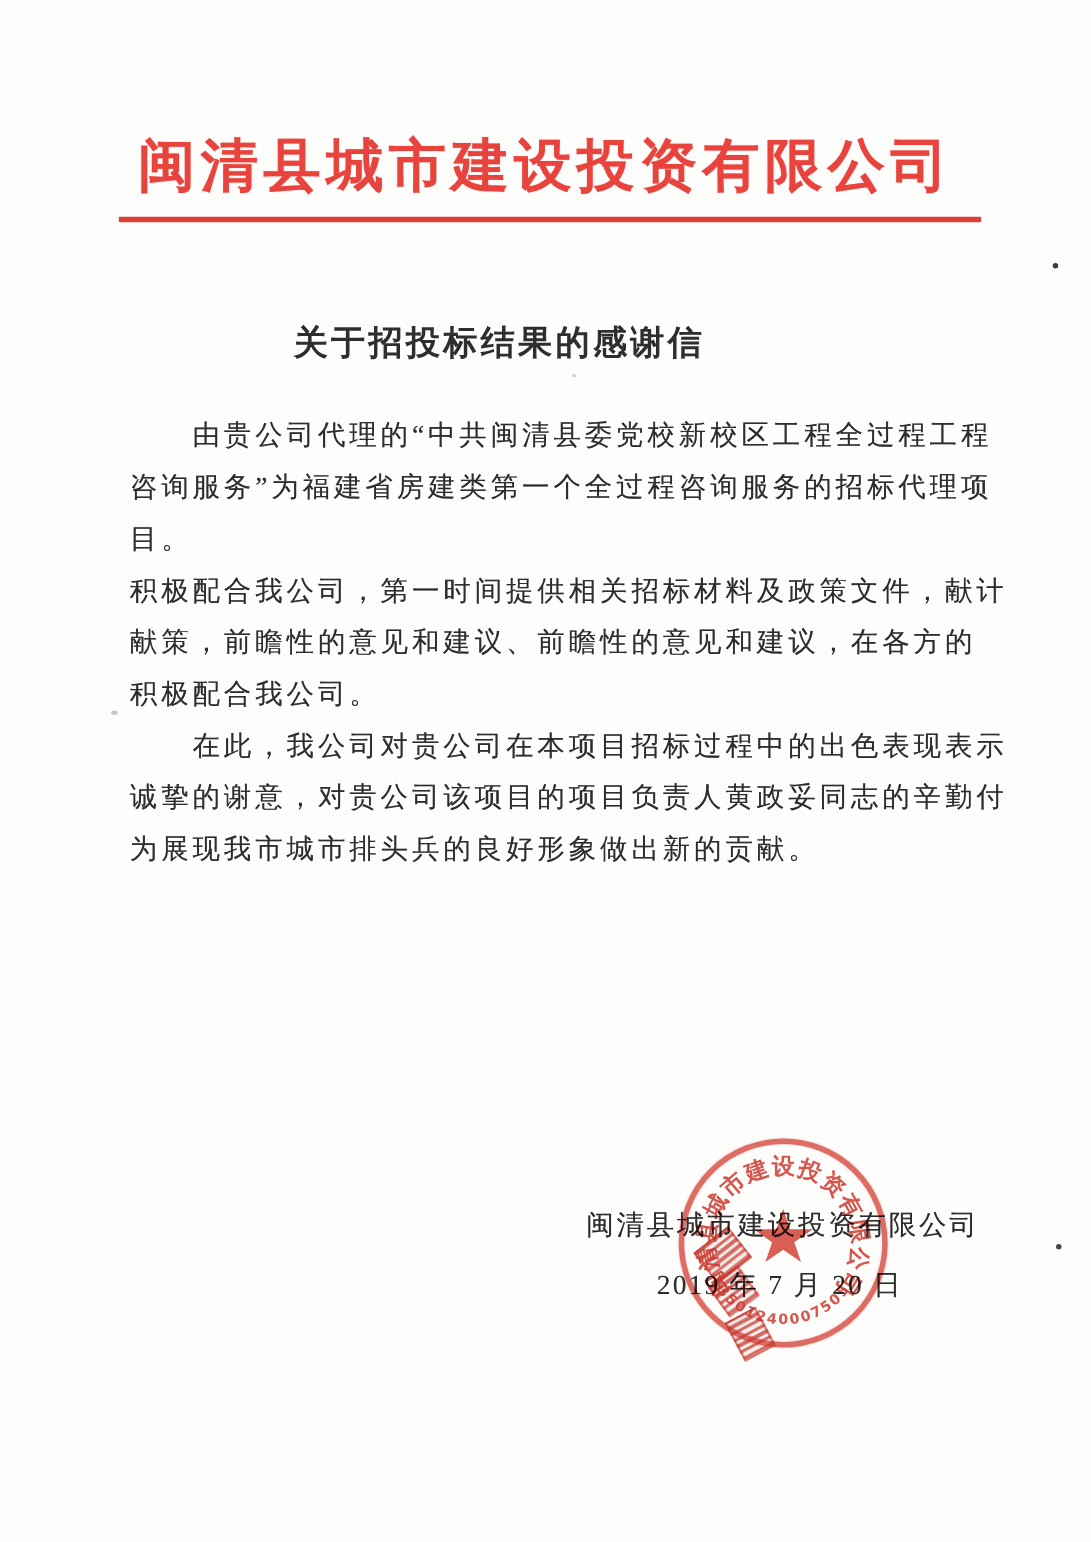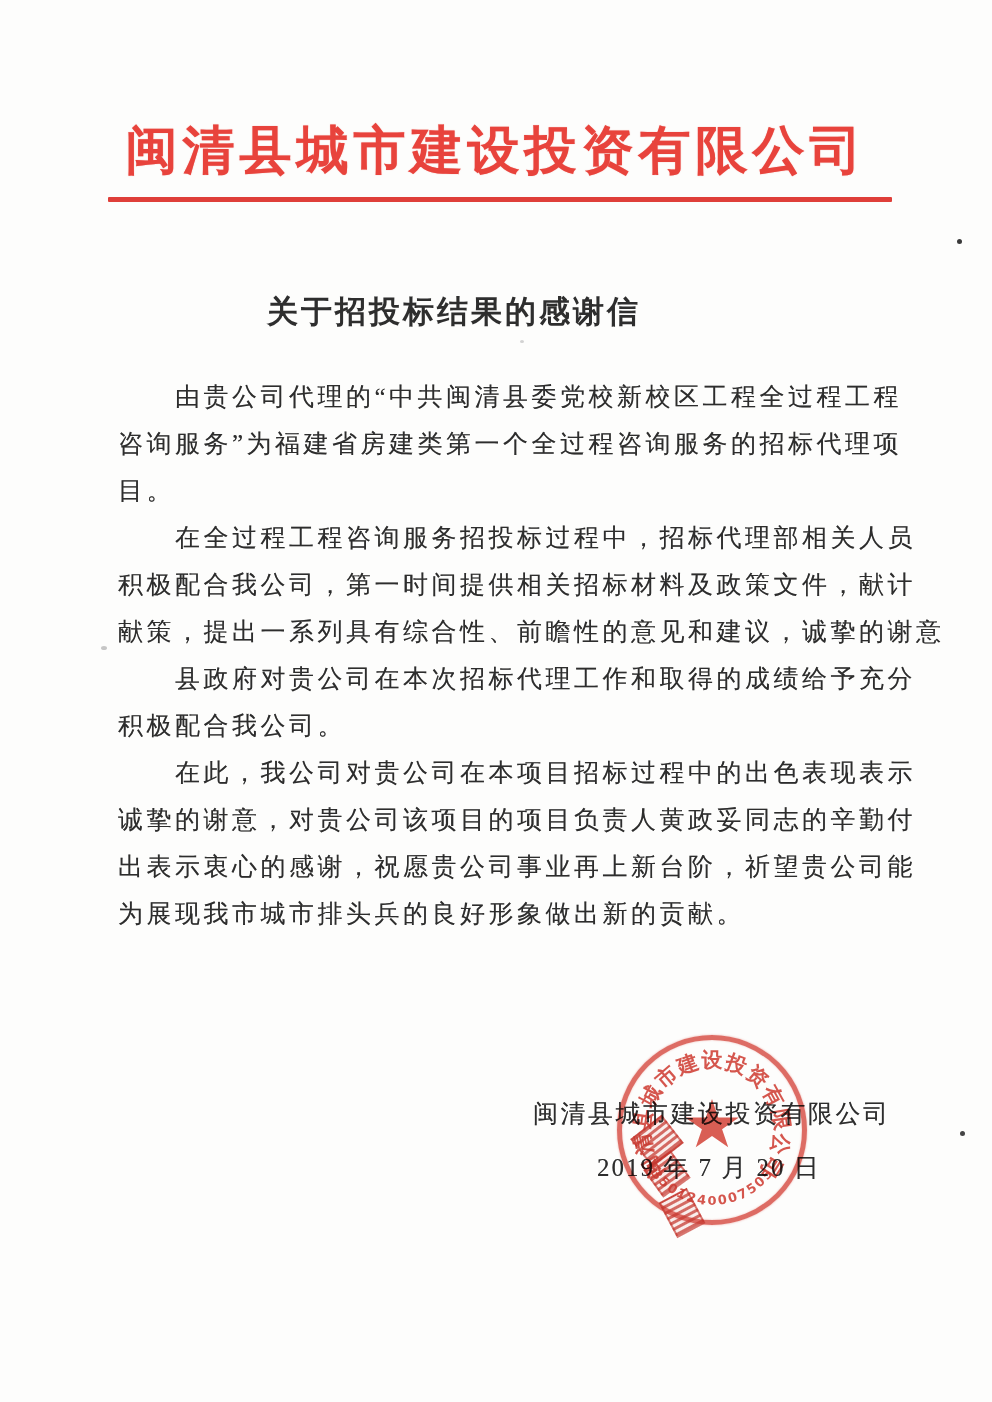--- a/index.html
+++ b/index.html
@@ -123,28 +123,25 @@
 
   <div class="letterhead-name">闽清县城市建设投资有限公司</div>
   <div class="letterhead-rule"></div>
 
   <div class="letter-title">关于招投标结果的感谢信</div>
 
   <div class="letter-body">
     <div class="body-line indent">由贵公司代理的“中共闽清县委党校新校区工程全过程工程</div>
     <div class="body-line">咨询服务”为福建省房建类第一个全过程咨询服务的招标代理项</div>
     <div class="body-line">目。</div>
-    <div class="body-line indent">在全过程工程咨询服务招投标过程中，招标代理部相关人员</div>
     <div class="body-line">积极配合我公司，第一时间提供相关招标材料及政策文件，献计</div>
-    <div class="body-line">献策，提出一系列具有综合性、前瞻性的意见和建议，诚挚的谢意</div>
-    <div class="body-line indent">县政府对贵公司在本次招标代理工作和取得的成绩给予充分</div>
+    <div class="body-line">献策，前瞻性的意见和建议、前瞻性的意见和建议，在各方的</div>
     <div class="body-line">积极配合我公司。</div>
     <div class="body-line indent">在此，我公司对贵公司在本项目招标过程中的出色表现表示</div>
     <div class="body-line">诚挚的谢意，对贵公司该项目的项目负责人黄政妥同志的辛勤付</div>
-    <div class="body-line">出表示衷心的感谢，祝愿贵公司事业再上新台阶，祈望贵公司能</div>
     <div class="body-line">为展现我市城市排头兵的良好形象做出新的贡献。</div>
   </div>
 
   <div class="sig-company">闽清县城市建设投资有限公司</div>
   <div class="sig-date">2019 年 7 月 20 日</div>
 
   <div class="seal">
     <div class="seal-ring"></div>
     <div class="seal-arc">
         <span style="transform: rotate(-122deg) translateY(-70px);">闽</span>

